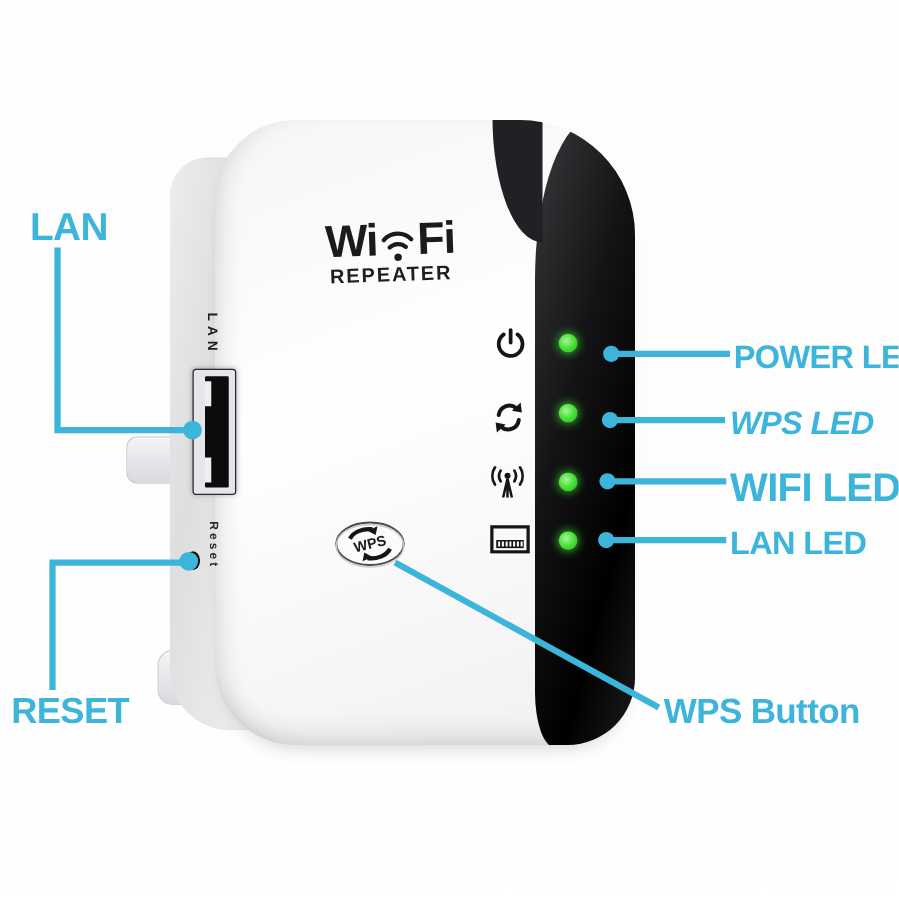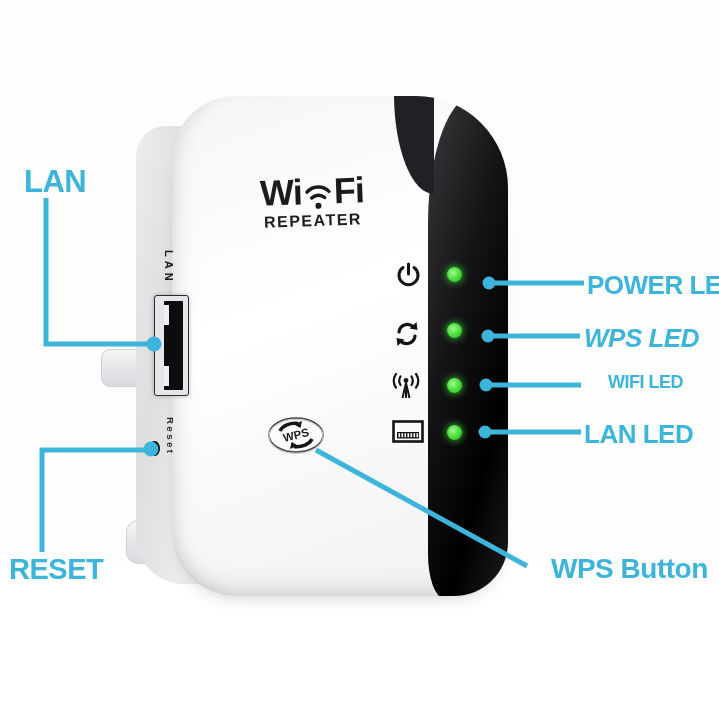--- a/index.html
+++ b/index.html
@@ -183,17 +183,17 @@
       <circle cx="488" cy="336" r="6.5"></circle>
       <circle cx="486" cy="385" r="6.5"></circle>
       <circle cx="485" cy="432" r="6.5"></circle>
     </g>
   </svg>
 
   <div class="abs callout" style="left:24px;top:164px;font-size:31px;color:#3db5db;">LAN</div>
   <div class="abs callout" style="left:9px;top:553px;font-size:29px;color:#3db5db;">RESET</div>
   <div class="abs callout" style="left:587px;top:270px;font-size:26px;color:#3db5db;">POWER LED</div>
   <div class="abs callout" style="left:584px;top:323px;font-size:26px;color:#3db5db;font-style:italic;">WPS LED</div>
-  <div class="abs callout" style="left:608px;top:372px;font-size:18px;color:#3db5db;text-align:right;">WIFI LED</div>
+  <div class="abs callout" style="left:584px;top:372px;font-size:32px;color:#3db5db;text-align:right;">WIFI LED</div>
   <div class="abs callout" style="left:584px;top:419px;font-size:26px;color:#3db5db;text-align:center;">LAN LED</div>
-  <div class="abs callout" style="left:531px;top:553px;font-size:28px;color:#3db5db;margin-left:20px;">WPS Button</div>
+  <div class="abs callout" style="left:531px;top:553px;font-size:28px;color:#3db5db;">WPS Button</div>
 
 </div>
 
 </body></html>

